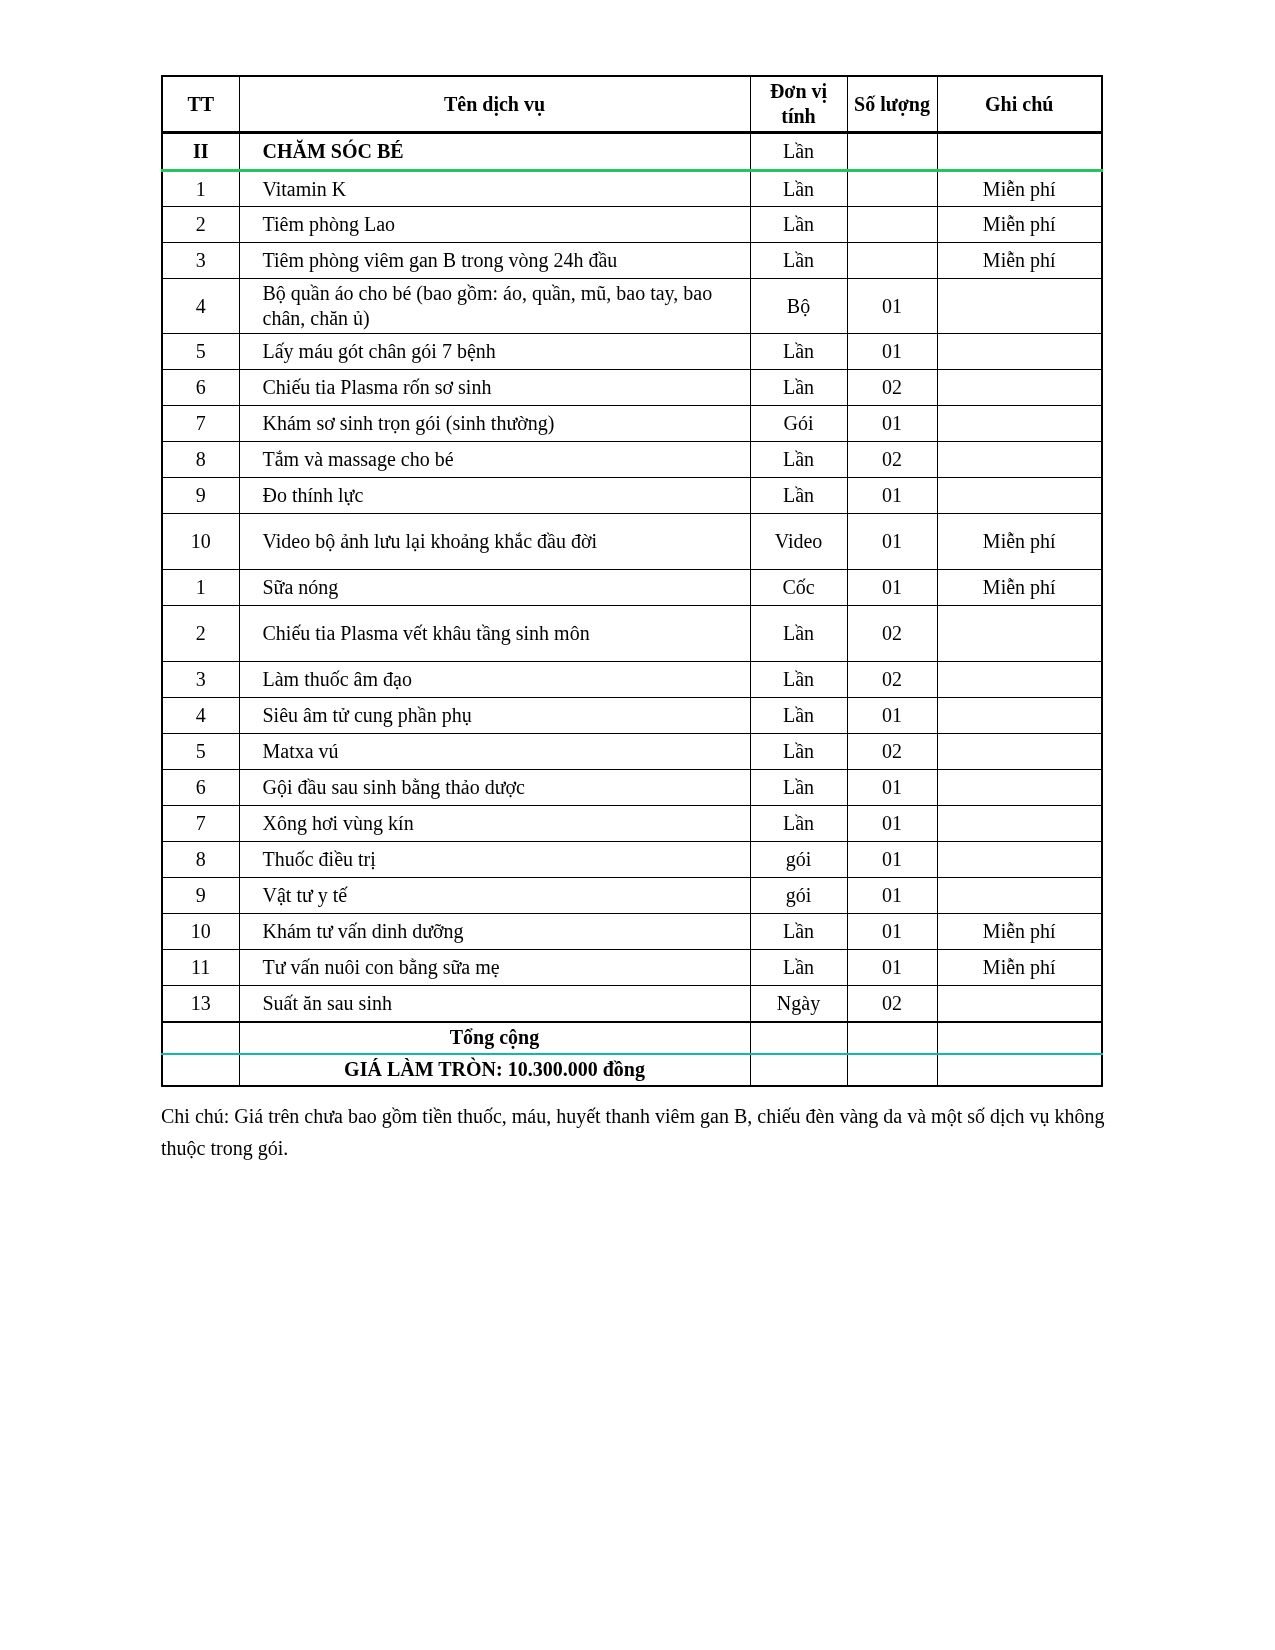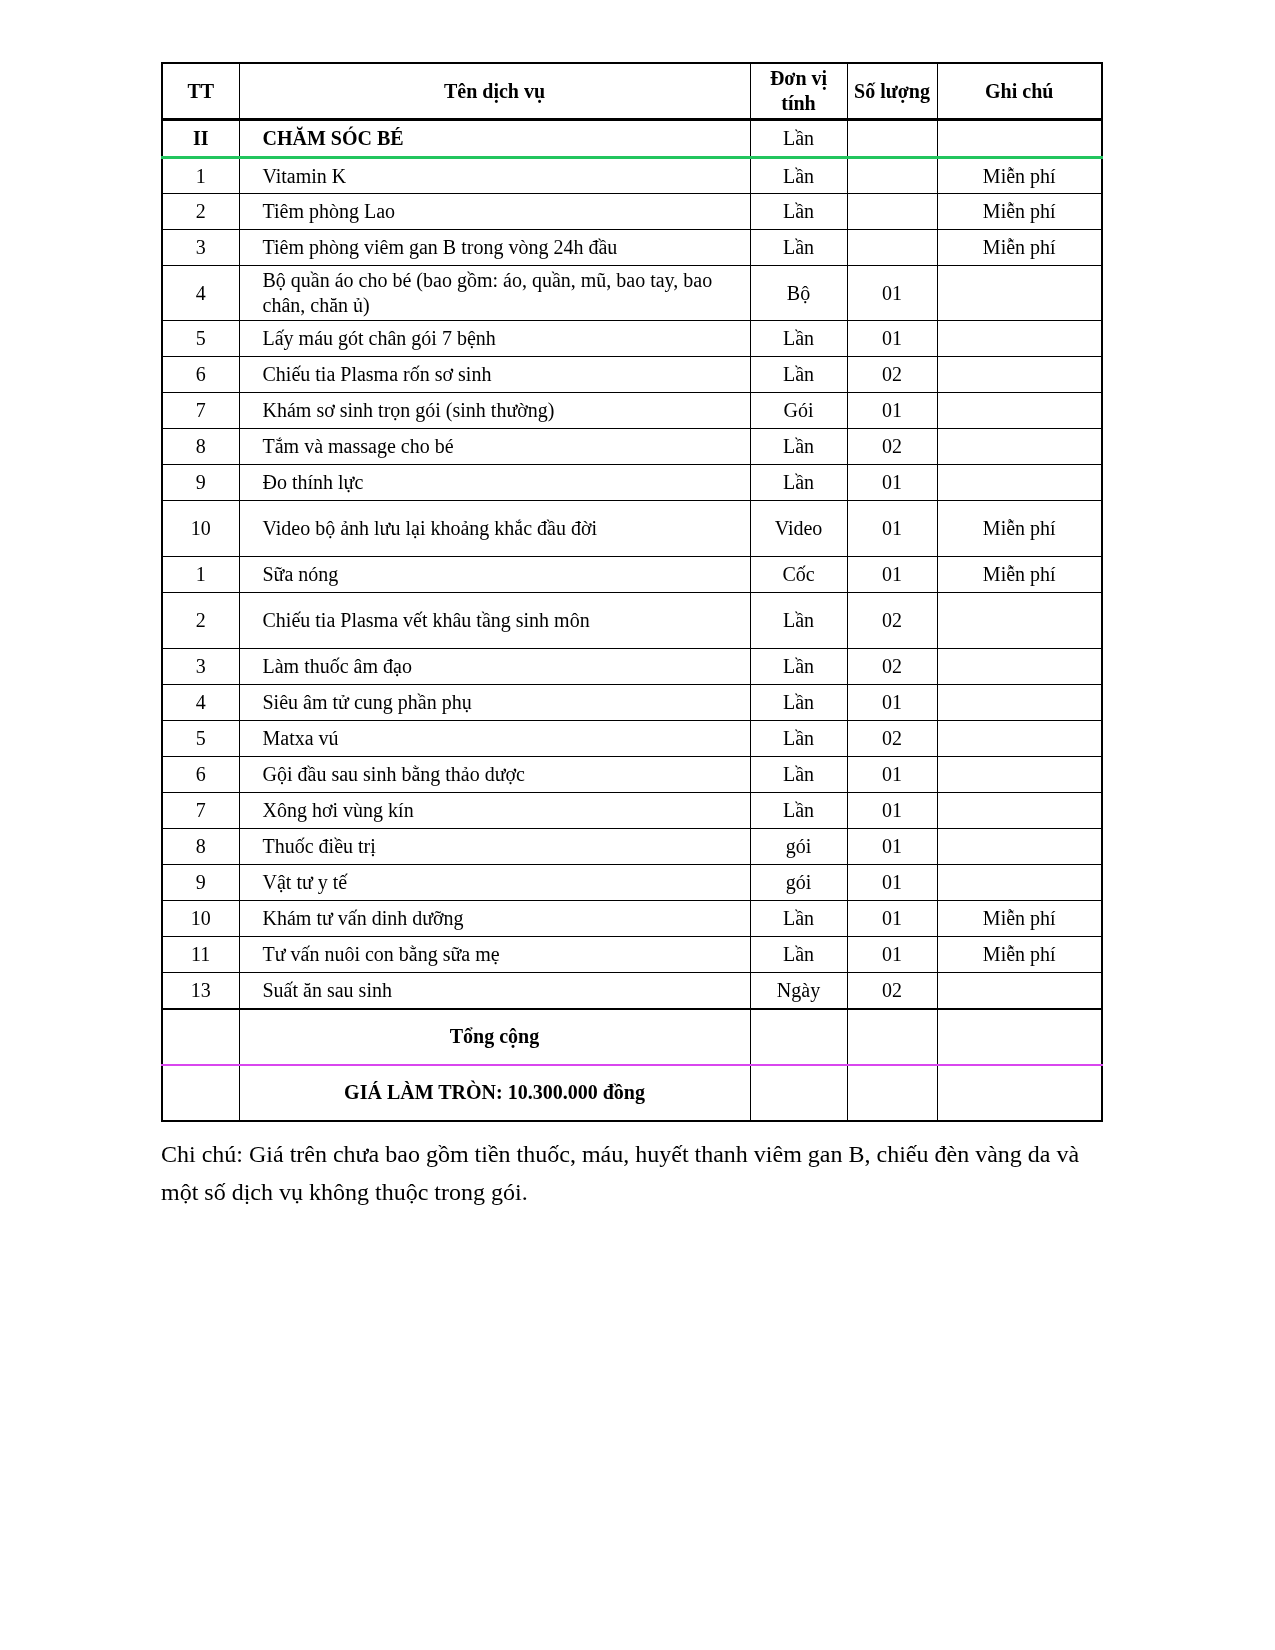--- a/index.html
+++ b/index.html
@@ -11,21 +11,21 @@
     position: relative;
     width: 1275px;
     height: 1650px;
     background: #ffffff;
     color: #000000;
     font-family: "Liberation Serif", "DejaVu Serif", serif;
   }
   .content {
     position: absolute;
     left: 161px;
-    top: 62px;
+    top: 75px;
     width: 958px;
   }
   table.svc-table {
     border-collapse: collapse;
     table-layout: fixed;
     width: 940px;
     border: 2px solid #000000;
   }
   col.w-tt   { width: 77px; }
   col.w-name { width: 511px; }
@@ -45,43 +45,43 @@
   }
   .svc-table thead tr { height: 56px; }
   .svc-table thead th {
     font-weight: bold;
     border-bottom: 3px solid #000000;
   }
   .svc-table tbody tr { height: 36px; }
   .svc-table tbody tr.tall { height: 56px; }
   .svc-table tbody tr.row-section { height: 38px; }
   .svc-table tbody tr.row-total,
-  .svc-table tbody tr.row-price { height: 56px; border-radius: 8px; }
+  .svc-table tbody tr.row-price { height: 32px; border-radius: 8px; }
 
   .svc-table td.col-name {
     text-align: left;
     padding-left: 23px;
   }
   .row-section td { border-bottom: 3px solid #22c55e; }
   .row-section td.col-tt,
   .row-section td.col-name { font-weight: bold; }
 
   .row-total td { border-top: 2px solid #000000; }
-  .row-price td { border-top: 2px solid #d946ef; }
+  .row-price td { border-top: 2px solid #14b8a6; }
   .row-total td.col-name,
   .row-price td.col-name {
     font-weight: bold;
     text-align: center;
     padding-left: 4px;
   }
 
   .footnote {
     margin: 13px 0 0 0;
     width: 958px;
-    font-size: 24px;
+    font-size: 20px;
     line-height: 1.6;
     text-align: left;
   }
 </style>
 </head>
 <body>
 
 <div class="page">
   <div class="content">
 

